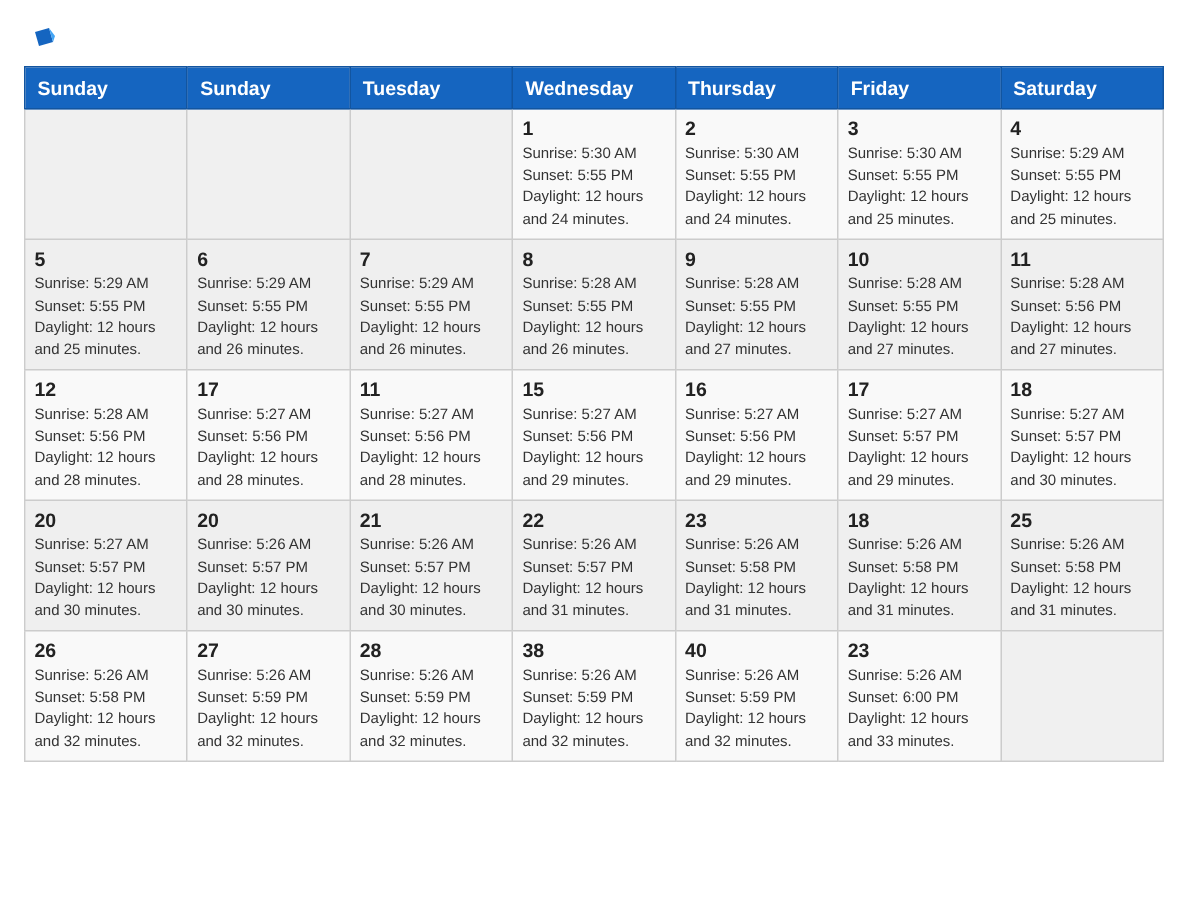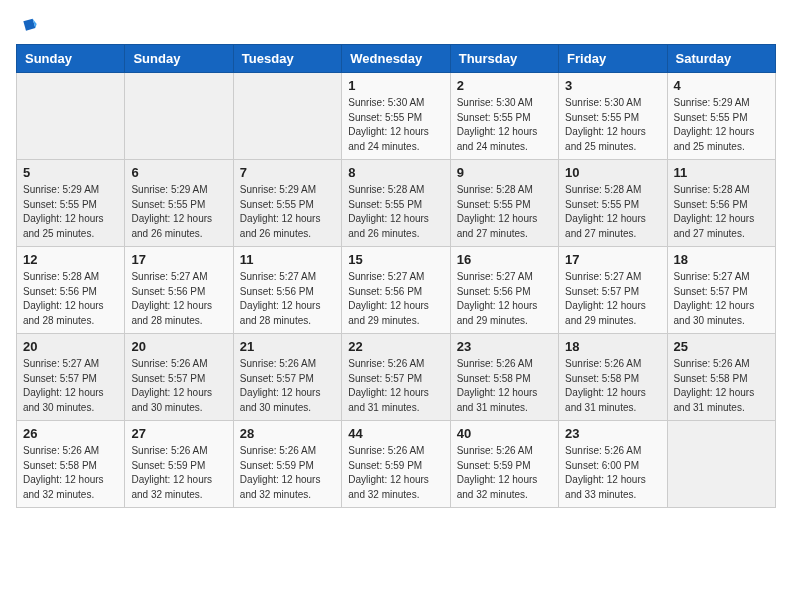--- a/index.html
+++ b/index.html
@@ -316,21 +316,21 @@
 and 32 minutes.</div>
         </td>
         <td>
           <span class="day-number">28</span>
           <div class="day-info" style="white-space: pre-line;">Sunrise: 5:26 AM
 Sunset: 5:59 PM
 Daylight: 12 hours
 and 32 minutes.</div>
         </td>
         <td>
-          <span class="day-number">44</span>
+          <span class="day-number">38</span>
           <div class="day-info" style="white-space: pre-line;">Sunrise: 5:26 AM
 Sunset: 5:59 PM
 Daylight: 12 hours
 and 32 minutes.</div>
         </td>
         <td>
           <span class="day-number">40</span>
           <div class="day-info" style="white-space: pre-line;">Sunrise: 5:26 AM
 Sunset: 5:59 PM
 Daylight: 12 hours

